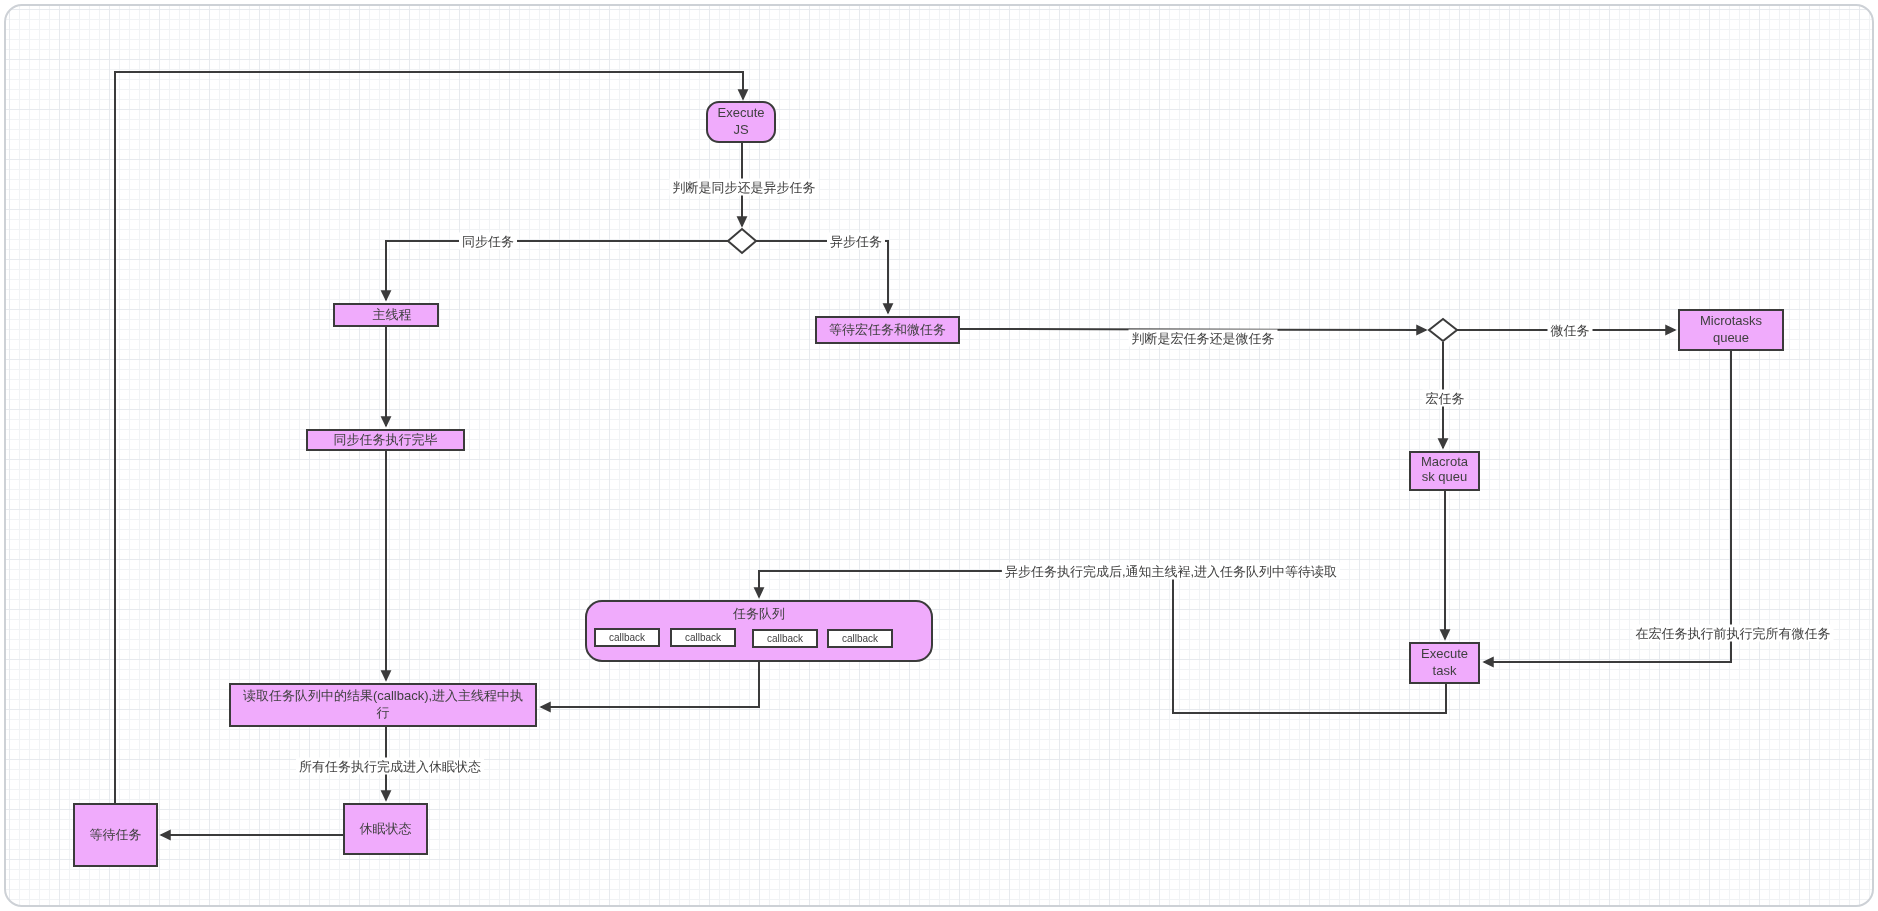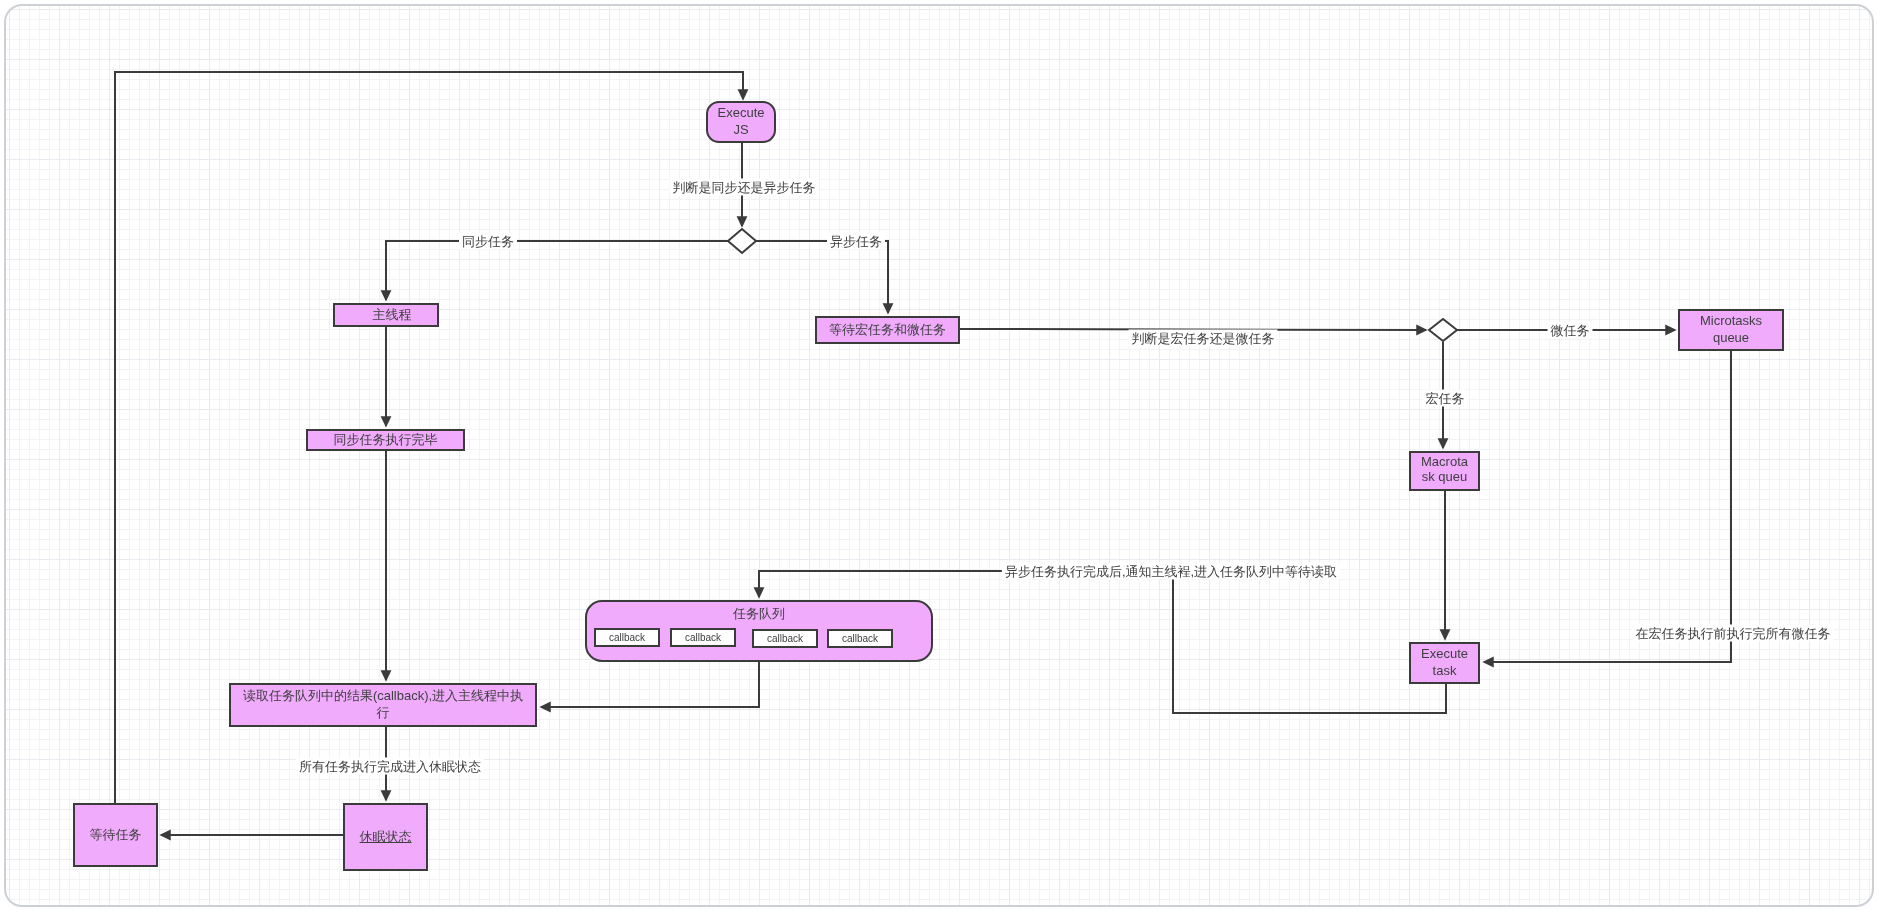--- a/index.html
+++ b/index.html
@@ -99,21 +99,21 @@
   <div class="node node--container" style="left:585px;top:600px;width:348px;height:62px;">
     <div class="tq-title">任务队列</div>
     <div class="cb" style="left:7px;top:26px;">callback</div>
     <div class="cb" style="left:83px;top:26px;">callback</div>
     <div class="cb" style="left:165px;top:27px;">callback</div>
     <div class="cb" style="left:240px;top:27px;">callback</div>
   </div>
 
   <div class="node" style="left:229px;top:683px;width:308px;height:44px;padding:0 8px;">读取任务队列中的结果(callback),进入主线程中执行</div>
 
-  <div class="node" style="left:343px;top:803px;width:85px;height:68px;text-decoration:underline;">休眠状态</div>
+  <div class="node" style="left:343px;top:803px;width:85px;height:52px;">休眠状态</div>
 
   <div class="node" style="left:73px;top:803px;width:85px;height:64px;">等待任务</div>
 
   <div class="elabel" style="left:744px;top:187px;">判断是同步还是异步任务</div>
   <div class="elabel" style="left:488px;top:241px;">同步任务</div>
   <div class="elabel" style="left:856px;top:241px;">异步任务</div>
   <div class="elabel" style="left:1195px;top:338px;margin-left:8px;">判断是宏任务还是微任务</div>
   <div class="elabel" style="left:1570px;top:330px;">微任务</div>
   <div class="elabel" style="left:1445px;top:398px;">宏任务</div>
   <div class="elabel" style="left:1171px;top:571px;">异步任务执行完成后,通知主线裎,进入任务队列中等待读取</div>

